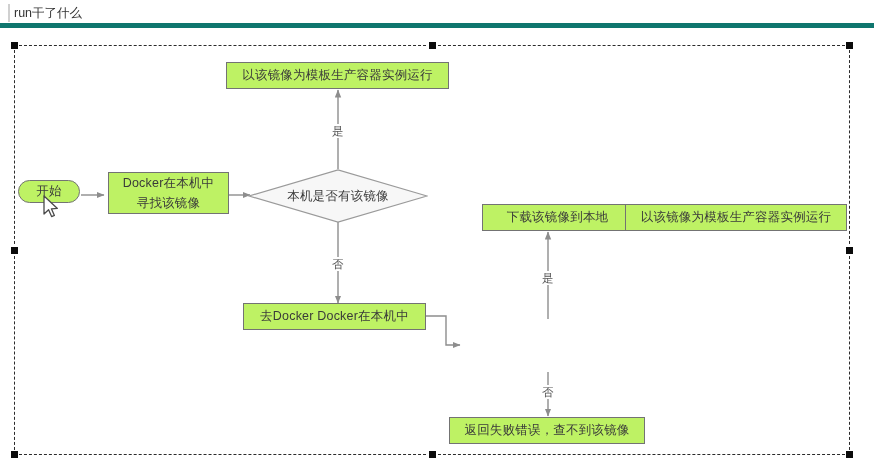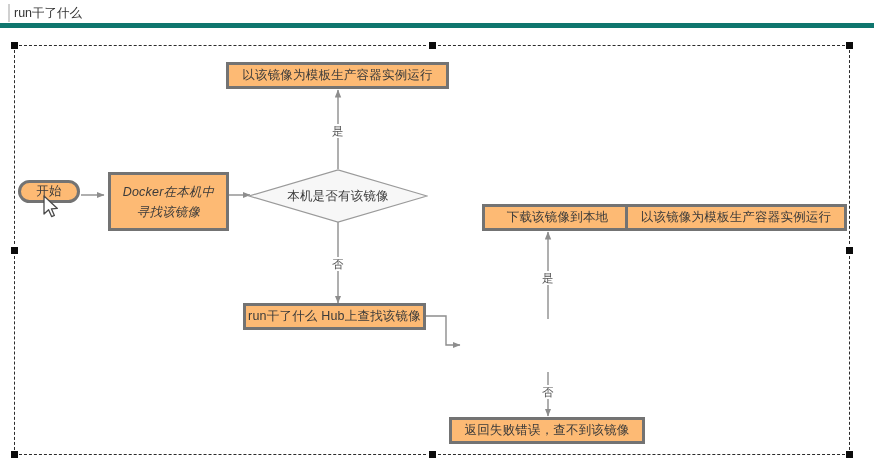--- a/index.html
+++ b/index.html
@@ -67,22 +67,22 @@
     width: 9px; height: 9px;
     background: #0b0b0b;
     border: 1px solid #ffffff;
     box-sizing: border-box;
   }
 
   
   .node {
     position: absolute;
     box-sizing: border-box;
-    background: #fdba74;
-    border: 3px solid #737373;
+    background: #bef264;
+    border: 1px solid #737373;
     color: #3a3a3a;
     font-size: 12.5px;
     line-height: 17px;
     display: flex;
     align-items: center;
     justify-content: center;
     text-align: center;
     white-space: pre-line;
     letter-spacing: 0.2px;
   }
@@ -171,33 +171,33 @@
       </g>
     </svg>
 
     <div class="edge-label" style="left:331px; top:96px;">是</div>
     <div class="edge-label" style="left:331px; top:229px;">否</div>
     <div class="edge-label" style="left:541px; top:243px;">是</div>
     <div class="edge-label" style="left:541px; top:357px;">否</div>
 
     <div class="node terminator" style="left:18px; top:152px; width:62px; height:23px;">开始</div>
 
-    <div class="node process-2line" style="left:108px; top:144px; width:121px; height:59px;font-style:italic;">Docker在本机中
+    <div class="node process-2line" style="left:108px; top:144px; width:121px; height:42px;">Docker在本机中
 寻找该镜像</div>
 
     <div class="diamond-wrap" style="left:248px; top:141px; width:180px; height:54px;">
       <svg width="180" height="54" viewBox="0 0 180 54">
         <polygon points="1,27 90,1 179,27 90,53" fill="#f7f7f7" stroke="#9a9a9a" stroke-width="1.2"></polygon>
       </svg>
       <div class="diamond-label">本机是否有该镜像</div>
     </div>
 
     <div class="node" style="left:226px; top:34px; width:223px; height:27px;">以该镜像为模板生产容器实例运行</div>
 
-    <div class="node" style="left:243px; top:275px; width:183px; height:27px;">run干了什么 Hub上查找该镜像</div>
+    <div class="node" style="left:243px; top:275px; width:183px; height:27px;">去Docker Docker在本机中</div>
 
 
     <div class="node" style="left:482px; top:176px; width:151px; height:27px;">下载该镜像到本地</div>
 
     <div class="node" style="left:625px; top:176px; width:222px; height:27px;">以该镜像为模板生产容器实例运行</div>
 
     <div class="node" style="left:449px; top:389px; width:196px; height:27px;text-align:center;">返回失败错误，查不到该镜像</div>
 
     <div class="selection-frame"></div>
 

